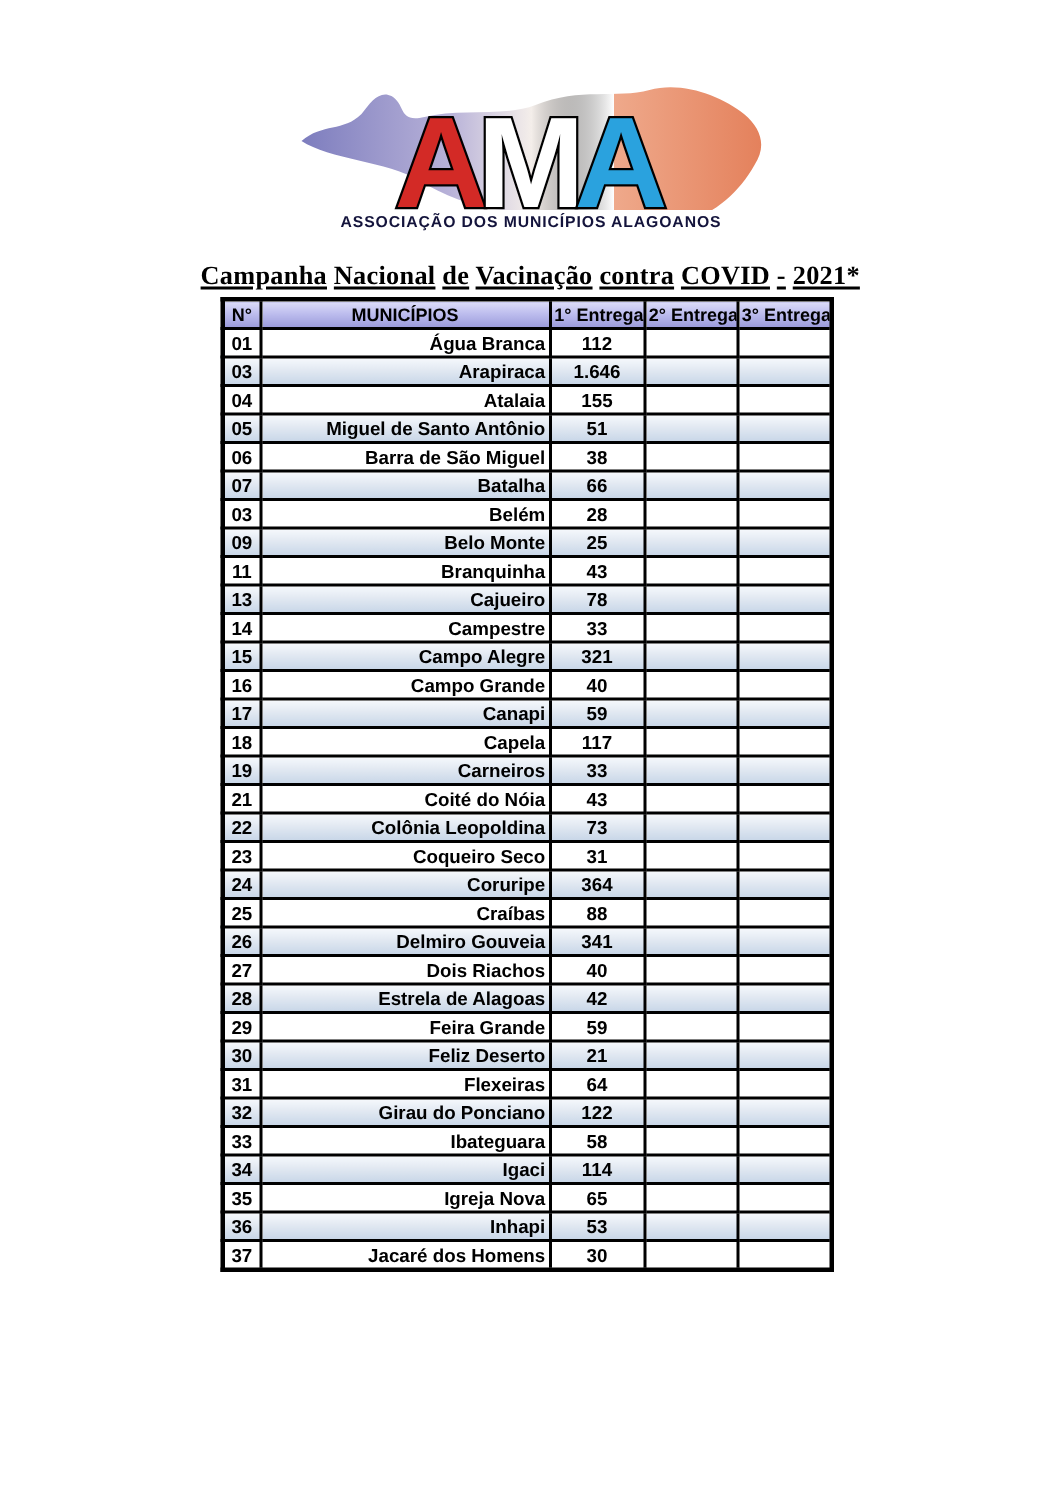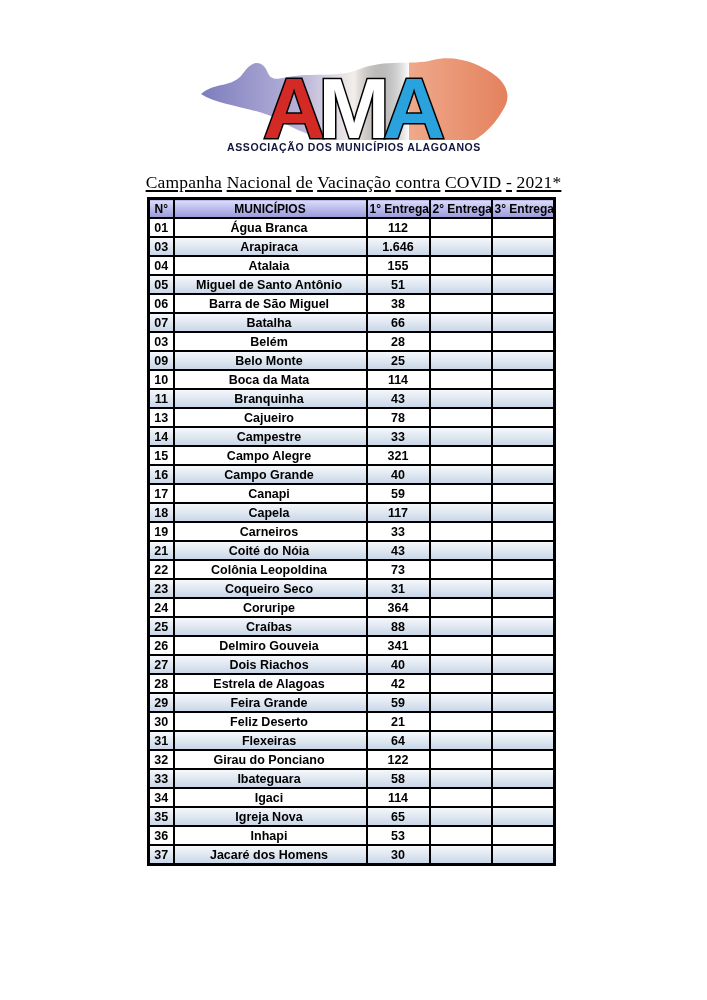--- a/index.html
+++ b/index.html
@@ -16,21 +16,21 @@
     padding-top: 48px;
     text-align: center;
   }
   .logo-wrap svg { display: inline-block; }
 
   
   .page-title {
     margin: 6px 0 4px 0;
     text-align: center;
     font-family: "Liberation Serif", serif;
-    font-weight: normal;
+    font-weight: bold;
     font-size: 17.5px;
     color: #000;
     letter-spacing: 0.2px;
   }
   .page-title .tw {
     text-decoration: underline;
     text-decoration-thickness: 1.5px;
     text-underline-offset: 2px;
   }
 
@@ -57,21 +57,21 @@
     color: #000;
     overflow: hidden;
     white-space: nowrap;
   }
   table.vac th {
     font-size: 12px;
     text-align: center;
     background: linear-gradient(180deg, #dcdcf8 0%, #bdbdee 45%, #9a9ada 100%);
   }
   table.vac td { text-align: center; background: #ffffff; }
-  table.vac td.muni { text-align: center; padding-left: 0; }
+  table.vac td.muni { text-align: right; padding-left: 0; }
   table.vac tbody tr:nth-child(even) td {
     background: linear-gradient(180deg, #f5f8fc 0%, #e2e9f2 45%, #c9d7e8 100%);
   }
 </style>
 </head>
 <body>
 
 <div class="page">
 
   <div class="logo-wrap">
@@ -170,27 +170,20 @@
           <td></td>
         </tr>
         <tr>
           <td>09</td>
           <td class="muni">Belo Monte</td>
           <td>25</td>
           <td></td>
           <td></td>
         </tr>
         <tr>
-          <td>10</td>
-          <td class="muni">Boca da Mata</td>
-          <td>114</td>
-          <td></td>
-          <td></td>
-        </tr>
-        <tr>
           <td>11</td>
           <td class="muni">Branquinha</td>
           <td>43</td>
           <td></td>
           <td></td>
         </tr>
         <tr>
           <td>13</td>
           <td class="muni">Cajueiro</td>
           <td>78</td>

